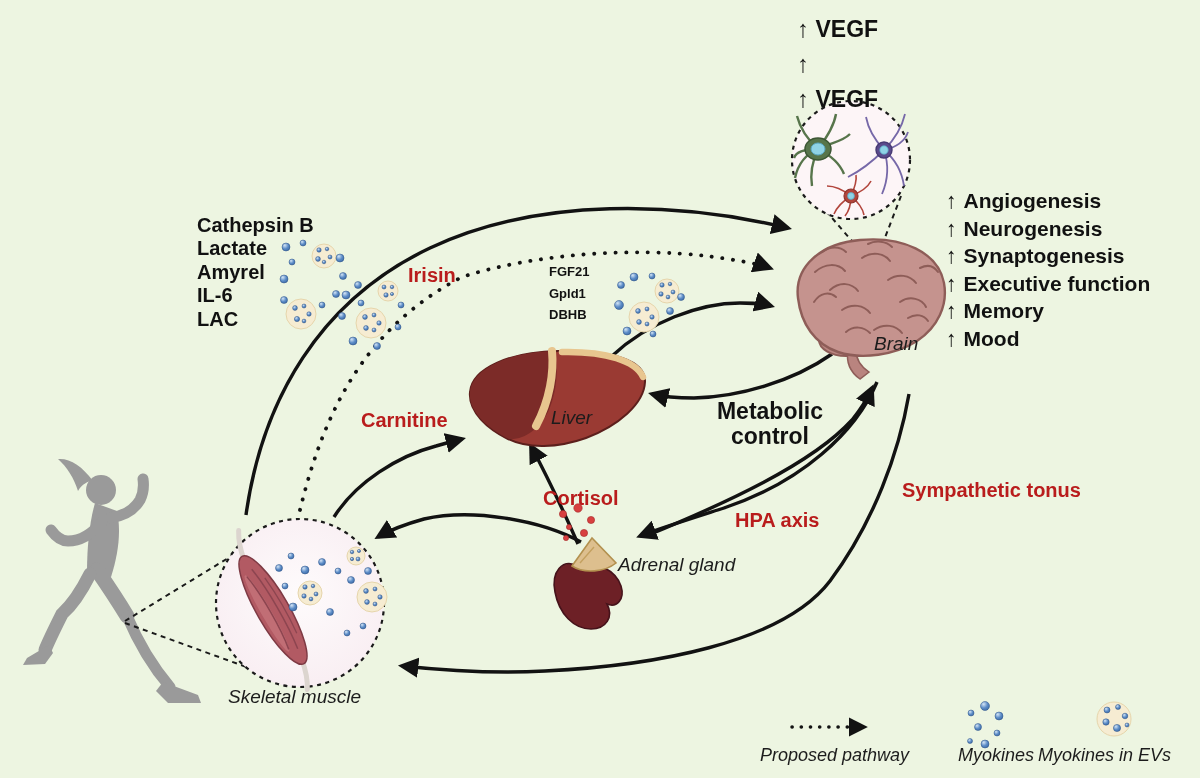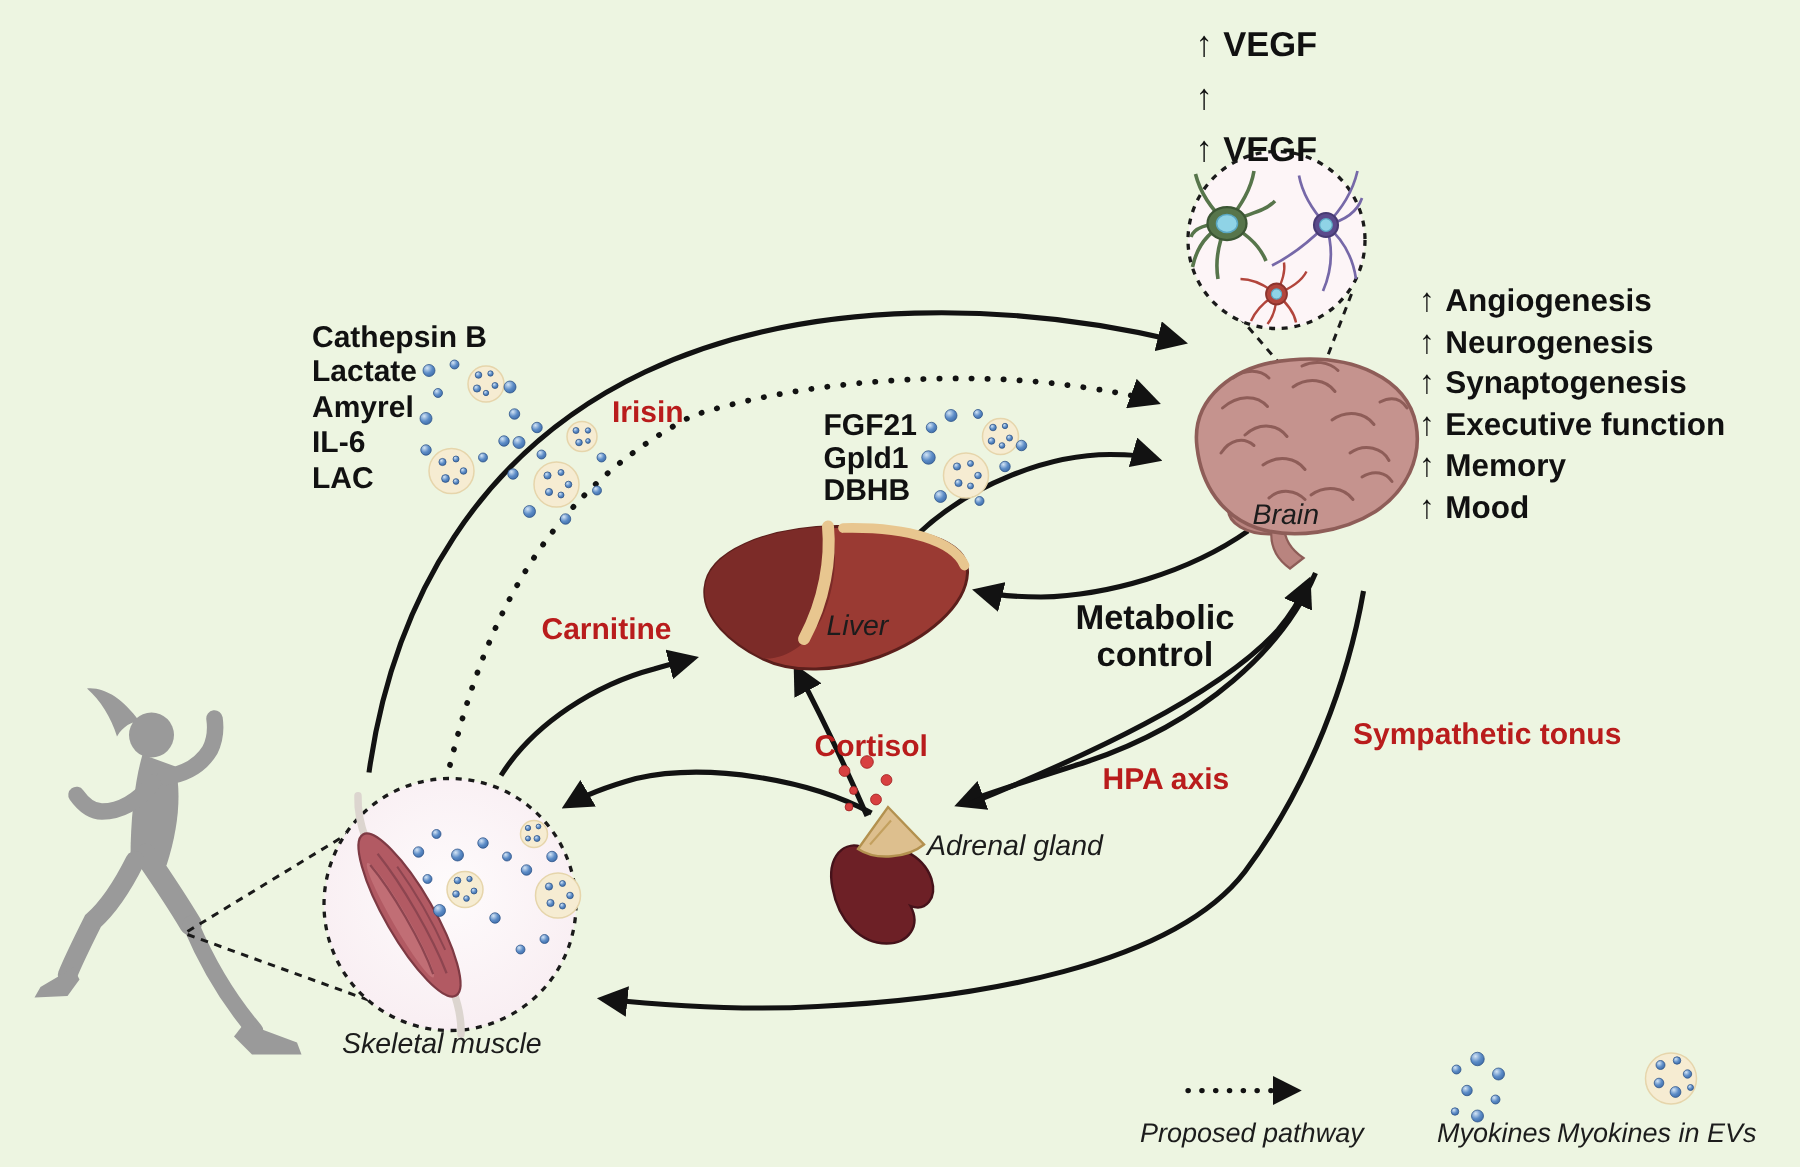--- a/index.html
+++ b/index.html
@@ -337,45 +337,45 @@
   <div class="frow">
         <span class="uparrow">↑</span>
         <span>Memory</span>
       </div>
   <div class="frow">
         <span class="uparrow">↑</span>
         <span>Mood</span>
       </div>
 </div>
 
-<div class="flist" style="left:208px;top:214px;font-size:20px;line-height:23.4px;">
+<div class="flist" style="left:197px;top:214px;font-size:20px;line-height:23.4px;">
   <div>Cathepsin B</div>
   <div>Lactate</div>
   <div>Amyrel</div>
   <div>IL-6</div>
   <div>LAC</div>
 </div>
 
-<div class="flist" style="left:549px;top:274px;font-size:20px;line-height:21.6px;">
+<div class="flist" style="left:549px;top:261px;font-size:13px;line-height:21.6px;">
   <div>FGF21</div>
   <div>Gpld1</div>
   <div>DBHB</div>
 </div>
 
 <div class="txt bold" style="left:408px;top:264px;font-size:20px;">Irisin</div>
 <div class="txt bold" style="left:361px;top:409px;font-size:20px;">Carnitine</div>
 <div class="txt bold" style="left:543px;top:487px;font-size:20px;">Cortisol</div>
 <div class="center2" style="position:absolute;z-index:5;left:700px;top:399px;width:140px;">
   <div>Metabolic</div>
   <div>control</div>
 </div>
 <div class="txt bold" style="left:735px;top:509px;font-size:20px;">HPA axis</div>
 <div class="txt bold" style="left:902px;top:479px;font-size:20px;">Sympathetic tonus</div>
 
-<div class="txt ital" style="left:835px;top:333px;">Brain</div>
+<div class="txt ital" style="left:874px;top:333px;">Brain</div>
 <div class="txt ital" style="left:551px;top:407px;">Liver</div>
 <div class="txt ital" style="left:618px;top:554px;">Adrenal gland</div>
 <div class="txt ital" style="left:228px;top:686px;">Skeletal muscle</div>
 
 <div class="txt ital" style="left:760px;top:745px;font-size:18px;">Proposed pathway</div>
 <div class="txt ital" style="left:958px;top:745px;font-size:18px;">Myokines</div>
 <div class="txt ital" style="left:1038px;top:745px;font-size:18px;">Myokines in EVs</div>
 
 </div>
 

